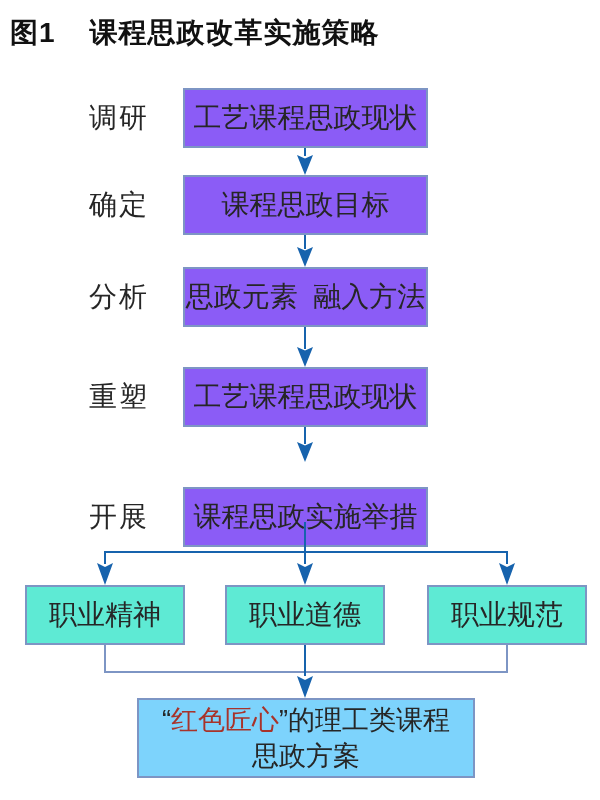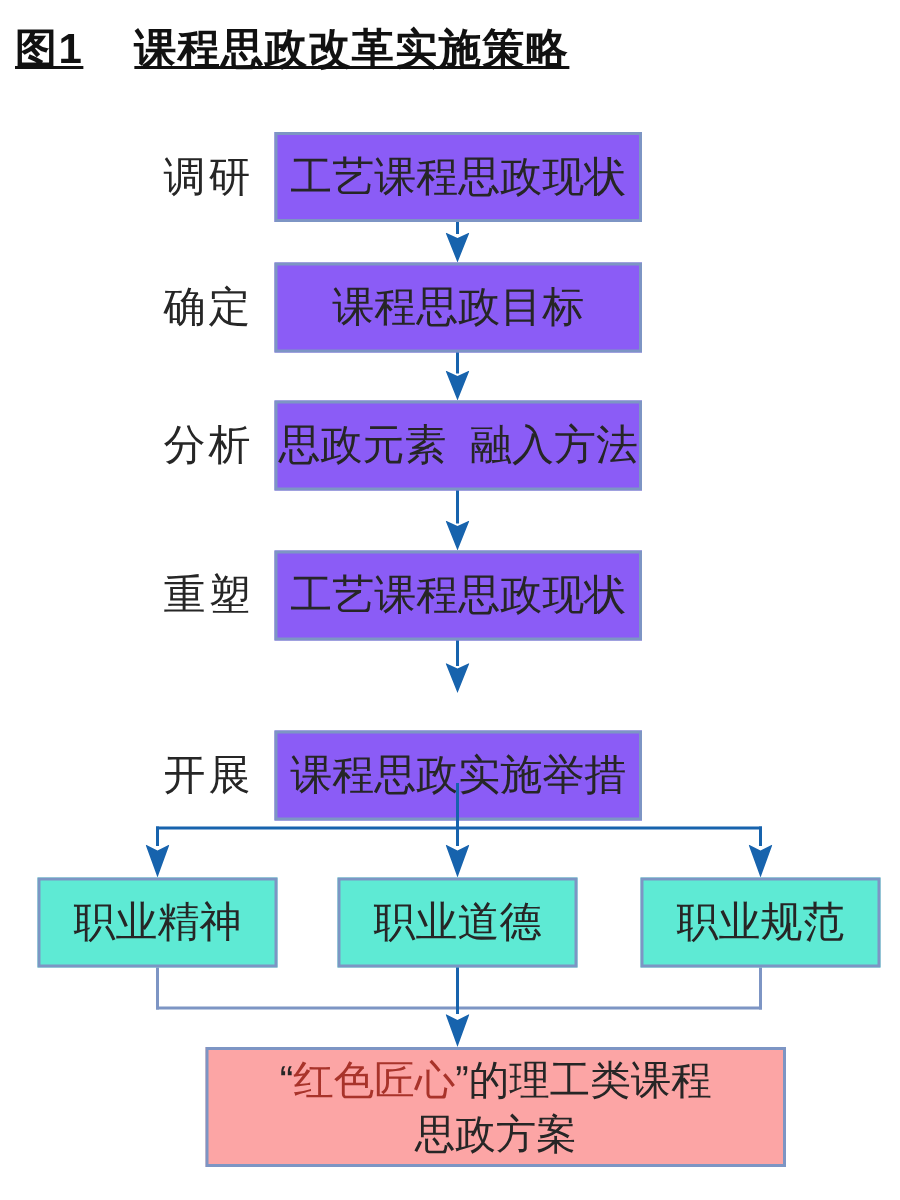--- a/index.html
+++ b/index.html
@@ -5,35 +5,35 @@
   :root{
     --arrow:#1763ad;
     --box-border:#7d95c4;
     --text:#262626;
     --highlight-red:#a8332a;
   }
   *{margin:0;padding:0;box-sizing:border-box;}
   body{background:#ffffff;font-family:"Liberation Sans",sans-serif;}
   .canvas{position:relative;width:600px;height:800px;background:#ffffff;overflow:hidden;}
 
-  .title{position:absolute;left:10px;top:14px;font-size:28px;font-weight:bold;color:#111;white-space:nowrap;text-decoration:underline;}
+  .title{position:absolute;left:10px;top:14px;font-size:28px;font-weight:bold;color:#111;white-space:nowrap;}
   .title .fig{margin-right:34px;letter-spacing:1px;}
   .title .ttl{letter-spacing:1px;}
 
   .flow-box{
     position:absolute;left:183px;width:245px;height:60px;
     border:2px solid var(--box-border,#7d95c4);
     background:#8b5cf6;color:var(--text,#262626);
     display:flex;align-items:center;justify-content:center;
     font-size:28px;white-space:pre;
   }
   .stage-label{
     position:absolute;left:89px;width:90px;height:60px;
     display:flex;align-items:center;
-    font-size:28px;color:var(--text,#262626);letter-spacing:2px;margin-left:20px;
+    font-size:28px;color:var(--text,#262626);letter-spacing:2px;
   }
   .b1{top:88px;} .b2{top:175px;} .b3{top:267px;} .b4{top:367px;font-family:Liberation Serif, serif;} .b5{top:487px;}
 
   .vline{position:absolute;width:2px;background:var(--arrow,#1763ad);}
   .hline{position:absolute;height:2px;background:var(--arrow,#1763ad);}
   .vline.light,.hline.light{background:var(--box-border,#7d95c4);}
   .ahead{
     position:absolute;width:16px;height:22px;
     background:var(--arrow,#1763ad);
     clip-path:polygon(0 0,50% 18%,100% 0,50% 100%);
@@ -65,23 +65,23 @@
   .bb-l{left:25px;} .bb-m{left:225px;text-align:center;} .bb-r{left:427px;}
 
   
   .cs-l{left:104px;top:645px;height:28px;}
   .cs-r{left:506px;top:645px;height:28px;}
   .ch{left:104px;top:671px;width:404px;}
   .cs-m{left:304px;top:645px;height:31px;}
   .fh{left:297px;top:676px;}
 
   .result-box{
-    position:absolute;left:137px;top:698px;width:387px;height:80px;
+    position:absolute;left:137px;top:698px;width:338px;height:80px;
     border:2px solid var(--box-border,#7d95c4);
-    background:#fca5a5;color:var(--text,#262626);
+    background:#7dd3fc;color:var(--text,#262626);
     display:flex;flex-direction:column;align-items:center;justify-content:center;
     font-size:27px;line-height:36px;text-align:center;
   }
   .result-box .hl{color:var(--highlight-red,#a8332a);}
 </style>
 </head>
 <body>
 
 <div class="canvas">
 

